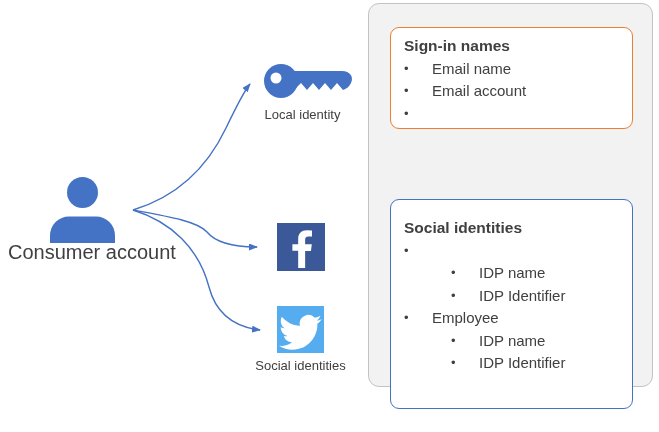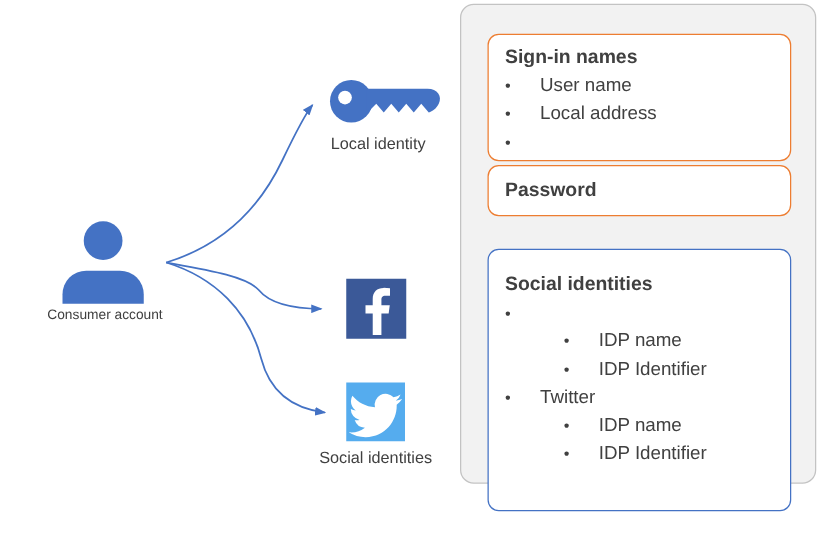--- a/index.html
+++ b/index.html
@@ -12,21 +12,21 @@
   .fill-accent { fill:var(--accent-blue,#4472C4); }
   .stroke-accent { stroke:var(--accent-blue,#4472C4); fill:none; stroke-width:1.4px; }
   .fb-fill { fill:var(--facebook-blue,#3B5998); }
   .tw-fill { fill:var(--twitter-blue,#55ACEE); }
   .white-fill { fill:#ffffff; }
 
   .caption {
     position:absolute; text-align:center; font-size:13px; line-height:19px;
     color:var(--text,#404040); white-space:nowrap;
   }
-  .caption-consumer { left:8px;  top:243px; width:152px; font-size:11px; }
+  .caption-consumer { left:8px;  top:243px; width:152px; font-size:20px; }
   .caption-local    { left:245px; top:105px; width:115px; }
   .caption-social   { left:234px; top:356px; width:133px; }
 
   .panel {
     position:absolute; left:368px; top:3px; width:285px; height:384px;
     background:var(--panel-fill,#F2F2F2);
     border:1px solid var(--panel-border,#C3C3C3);
     border-radius:11px; box-sizing:border-box;
   }
   .box {
@@ -96,53 +96,50 @@
   <div class="caption caption-local">Local identity</div>
   <div class="caption caption-social">Social identities</div>
 
   <div class="panel">
 
     <div class="box box-orange box-signin">
       <div class="box-title">Sign-in names</div>
       <ul class="bullet-list">
         <li class="lvl1">
           <span class="bl">•</span>
-          <span class="bt">User name</span>
+          <span class="bt">Email name</span>
         </li>
         <li class="lvl1">
           <span class="bl">•</span>
-          <span class="bt">Local address</span>
+          <span class="bt">Email account</span>
         </li>
         <li class="lvl1">
           <span class="bl">•</span>
         </li>
       </ul>
     </div>
 
-    <div class="box box-orange box-password">
-      <div class="box-title">Password</div>
-    </div>
 
     <div class="box box-blue box-social">
       <div class="box-title">Social identities</div>
       <ul class="bullet-list">
         <li class="lvl1">
           <span class="bl">•</span>
         </li>
         <li class="lvl2">
           <span class="bl">•</span>
           <span class="bt">IDP name</span>
         </li>
         <li class="lvl2">
           <span class="bl">•</span>
           <span class="bt">IDP Identifier</span>
         </li>
         <li class="lvl1">
           <span class="bl">•</span>
-          <span class="bt">Twitter</span>
+          <span class="bt">Employee</span>
         </li>
         <li class="lvl2">
           <span class="bl">•</span>
           <span class="bt">IDP name</span>
         </li>
         <li class="lvl2">
           <span class="bl">•</span>
           <span class="bt">IDP Identifier</span>
         </li>
       </ul>

